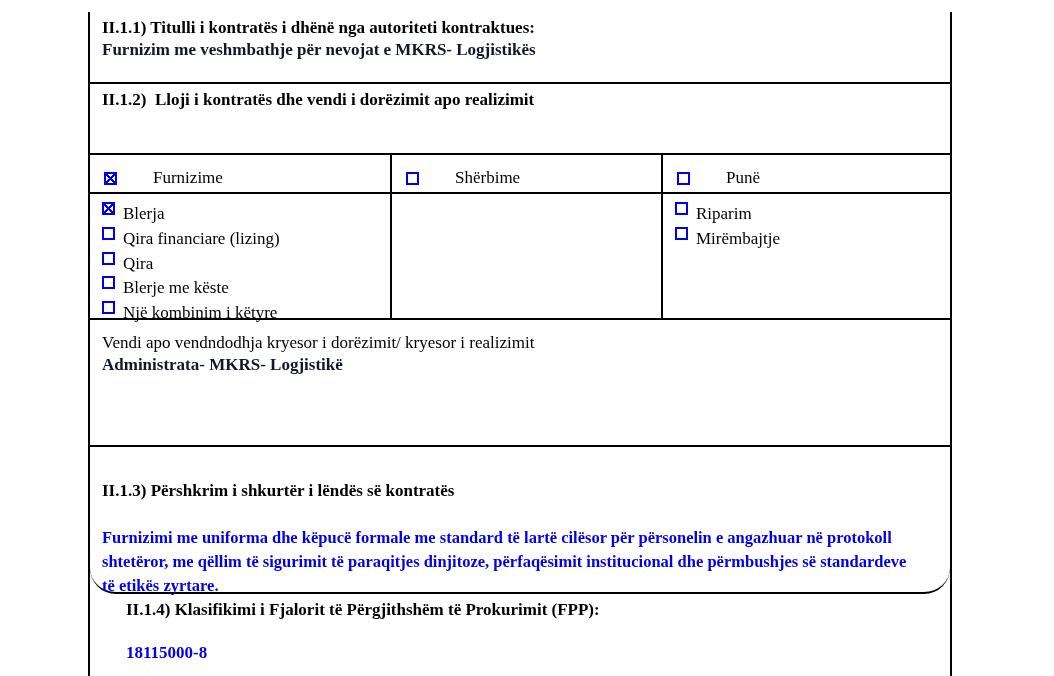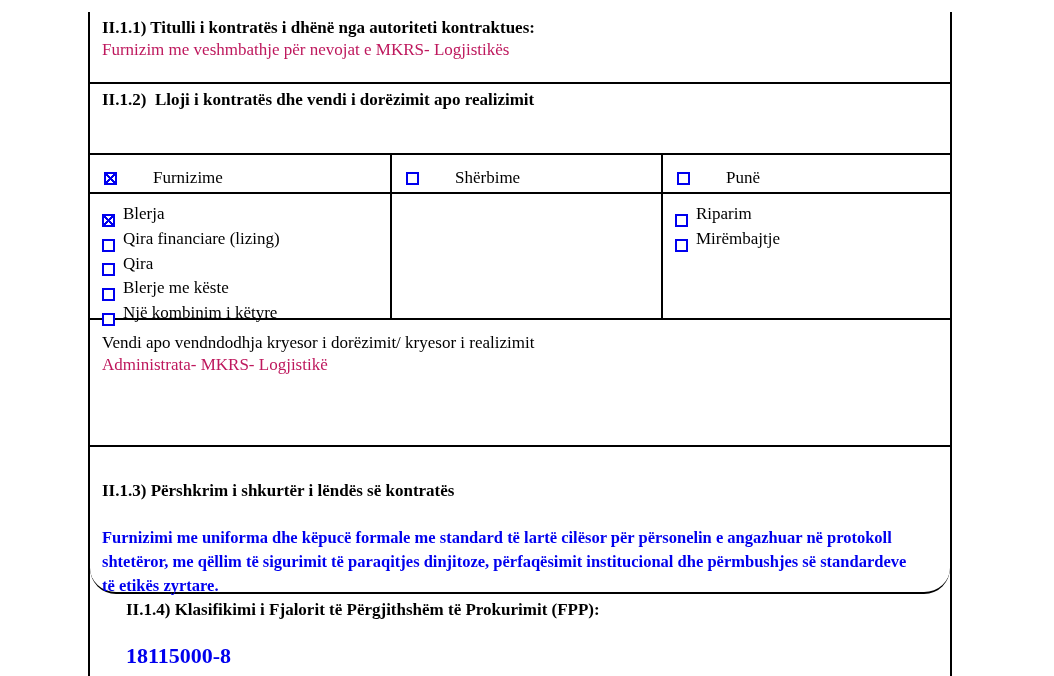--- a/index.html
+++ b/index.html
@@ -18,21 +18,21 @@
   }
   .row { border-bottom:2px solid #000; }
   .row.last { border-bottom:none; flex:1;padding-left:36px; }
 
   .pad { padding:5px 12px 0 12px; }
 
   .sec-title {
     font-weight:bold; font-size:17px; line-height:22px; white-space:pre-wrap;
   }
   .blue-text {
-    color:#be185d; font-weight:normal; font-size:17px; line-height:22px;
+    color:#0f172a; font-weight:bold; font-size:17px; line-height:22px;
   }
   .italic-note {
     font-style:italic; font-size:16.5px; line-height:21px; max-width:846px; white-space:pre-wrap;
   }
 
   
   .r-ii11 { height:72px; }
   .r-ii12 { height:71px; }
   .r-types-header { height:39px; }
   .r-types-list { height:126px; }
@@ -44,21 +44,21 @@
   .col-1 { width:302px; border-right:2px solid #000; }
   .col-2 { width:271px; border-right:2px solid #000; }
   .col-3 { flex:1; }
 
   .type-head {
     display:flex; align-items:center; gap:36px; padding:9px 0 0 14px;
     font-weight:normal; font-size:17px;
   }
   .opt-list { padding:8px 0 0 12px; }
   .opt-item {
-    display:flex; align-items:flex-end; gap:8px;
+    display:flex; align-items:flex-start; gap:8px;
     font-size:17px; line-height:24.8px;
   }
 
   .cb {
     display:inline-block; width:13px; height:13px;
     border:2px solid #0000EE; background:#fff; flex:0 0 auto;
     cursor:default;
   }
   .cb[data-checked="true"] {
     background:
@@ -67,21 +67,21 @@
   }
 
   .vendi-label { font-size:17px; line-height:22px; padding-top:7px; }
 
   .r-ii13 .sec-title { padding-top:28px; }
   .desc-blue {
     color:#0000EE; font-weight:bold; font-size:16.5px; line-height:24px;
     max-width:820px; margin-top:24px;
   }
   .cpv-blue {
-    color:#0000EE; font-weight:bold; font-size:22px; margin-top:22px;
+    color:#0000EE; font-weight:bold; font-size:17px; margin-top:22px;
   }
 </style>
 </head>
 <body>
 
 <div class="page">
   <div class="doc-table">
 
     <section class="row r-ii11 pad">
       <div class="sec-title">II.1.1) Titulli i kontratës i dhënë nga autoriteti kontraktues:</div>

